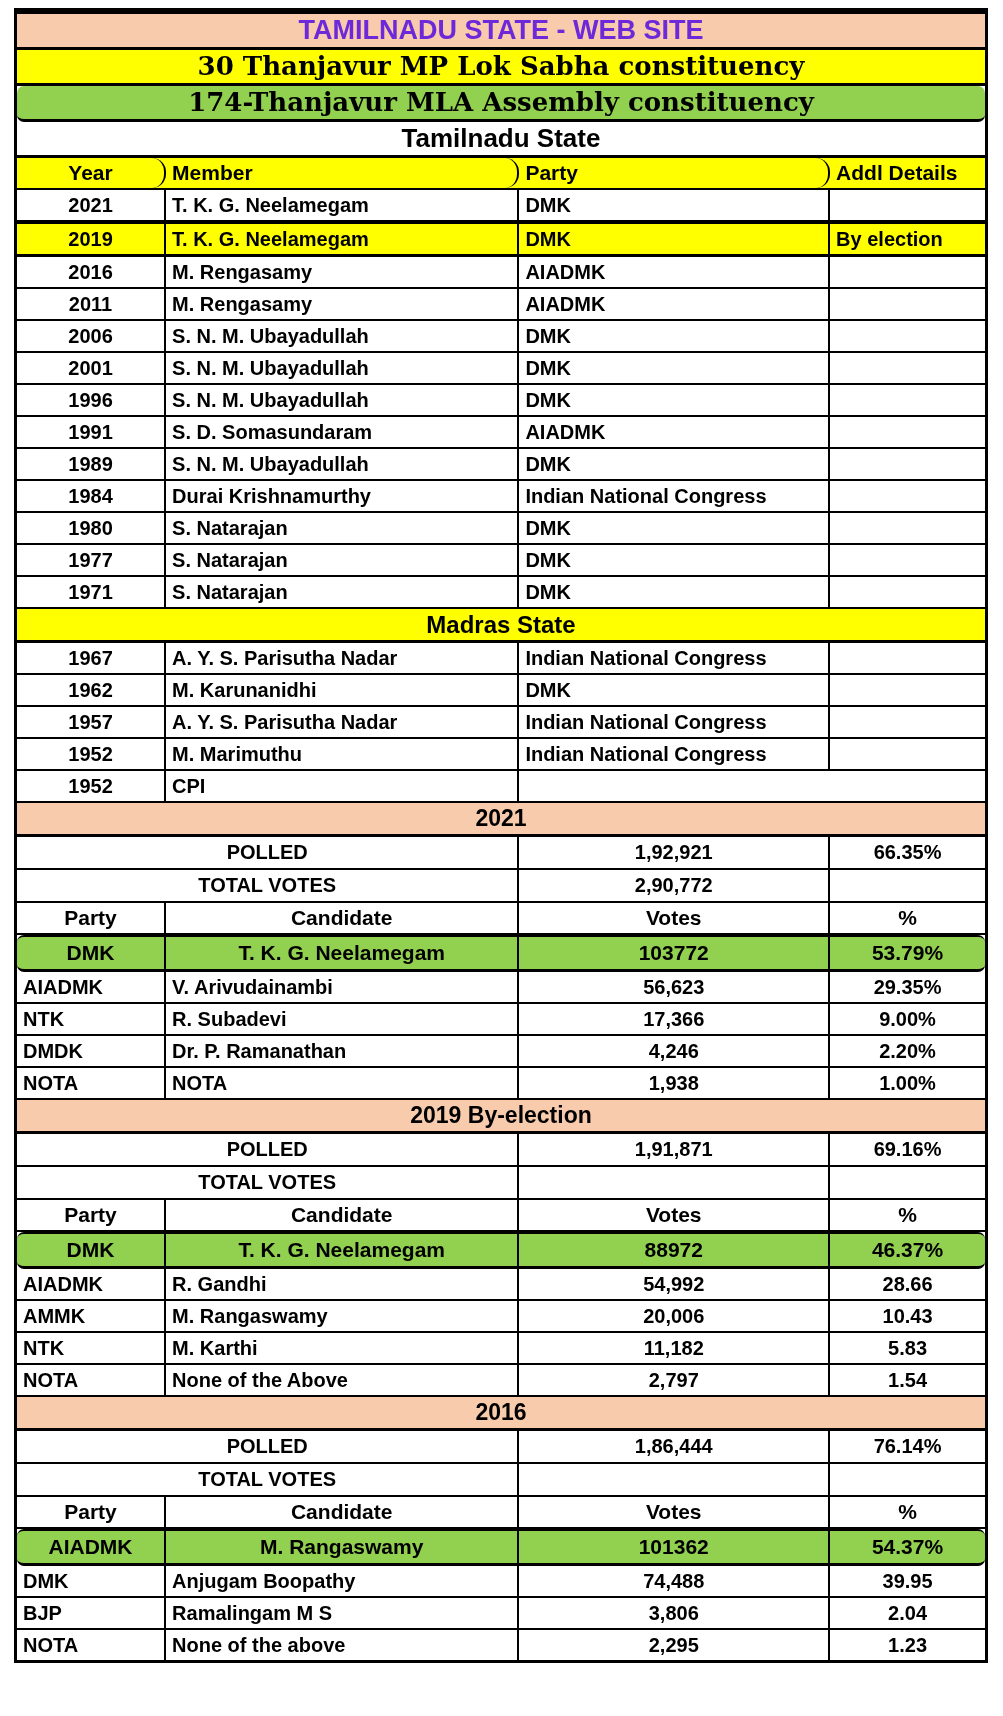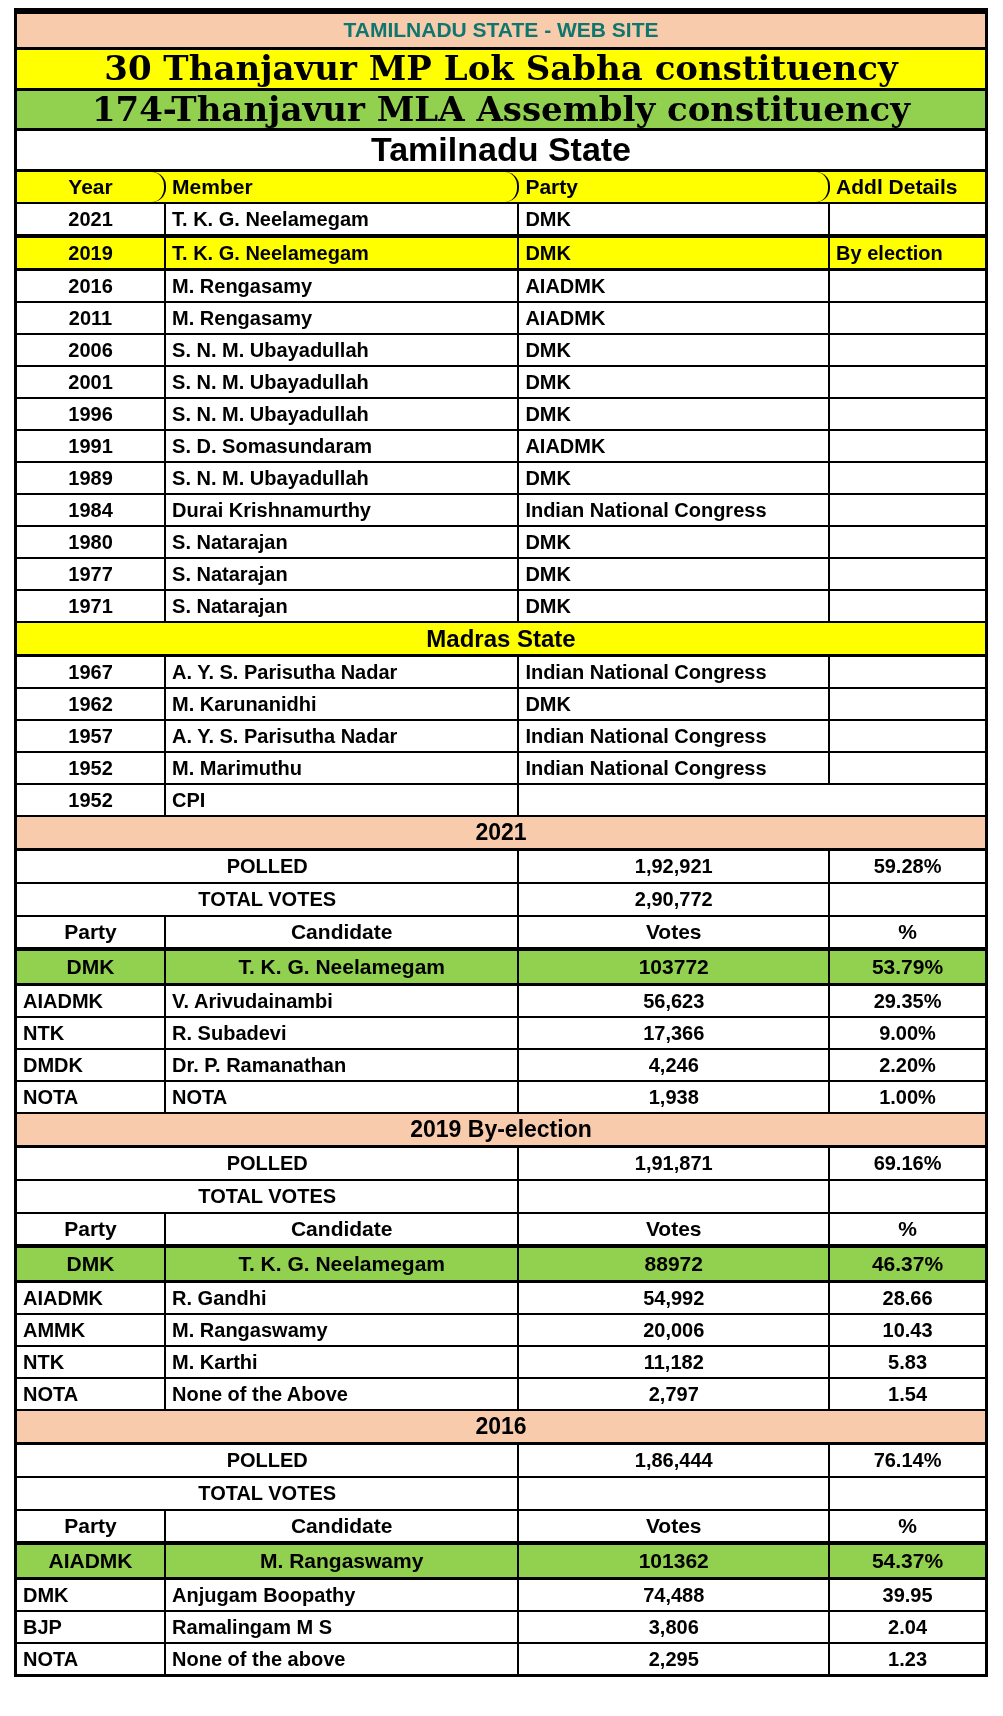--- a/index.html
+++ b/index.html
@@ -9,24 +9,24 @@
   .row:last-child{border-bottom:none;}
   .cell{display:flex;align-items:center;padding:1px 6px;border-right:2px solid #000;font-weight:700;font-size:20px;line-height:1.05;overflow:hidden;white-space:nowrap;}
   .cell:last-child{border-right:none;}
   .full{grid-column:1 / -1;}
   .span2{grid-column:1 / 3;}
   .center{justify-content:center;text-align:center;}
   .thick{border-top:2px solid #000;border-bottom:3px solid #000;}
   .banner{min-height:33px;border-bottom:3px solid #000;}
   .peach{background:#F8CBAD;}
   .yellow{background:#FFFF00;}
-  .green{background:#92D050;}
-  .site-title{color:#0f766e;font-size:21px;}
-  .serif .cell{font-family:"DejaVu Serif",serif;font-size:34px;font-weight:700;text-align:center;}
-  .state .cell{font-size:34px;}
+  .green{background:#92D050;border-radius:7px;}
+  .site-title{color:#6d28d9;font-size:27px;}
+  .serif .cell{font-family:"DejaVu Serif",serif;font-size:26px;font-weight:700;text-align:center;}
+  .state .cell{font-size:26px;}
   .madras{min-height:31px;}
   .madras .cell{font-size:24px;border-radius:14px;}
   .yearhdr .cell{font-size:21px;border-radius:14px;}
   .section-title{min-height:31px;}
   .section-title .cell{font-size:23px;}
   .stat{min-height:31px;}
   .colhdr .cell{font-size:21px;}
   .winner{min-height:32px;}
   .winner .cell{font-size:21px;}
   .mrow{min-height:30px;}
@@ -178,21 +178,21 @@
     </div>
 
   <div id="elections">
       <div class="">
         <div class="row section-title peach thick">
           <div class="cell full center">2021</div>
         </div>
         <div class="row stat">
           <div class="cell span2 center">POLLED</div>
           <div class="cell center">1,92,921</div>
-          <div class="cell center">59.28%</div>
+          <div class="cell center">66.35%</div>
         </div>
         <div class="row stat">
           <div class="cell span2 center">TOTAL VOTES</div>
           <div class="cell center">2,90,772</div>
           <div class="cell center"></div>
         </div>
         <div class="row colhdr">
           <div class="cell center">Party</div>
           <div class="cell center">Candidate</div>
           <div class="cell center">Votes</div>

